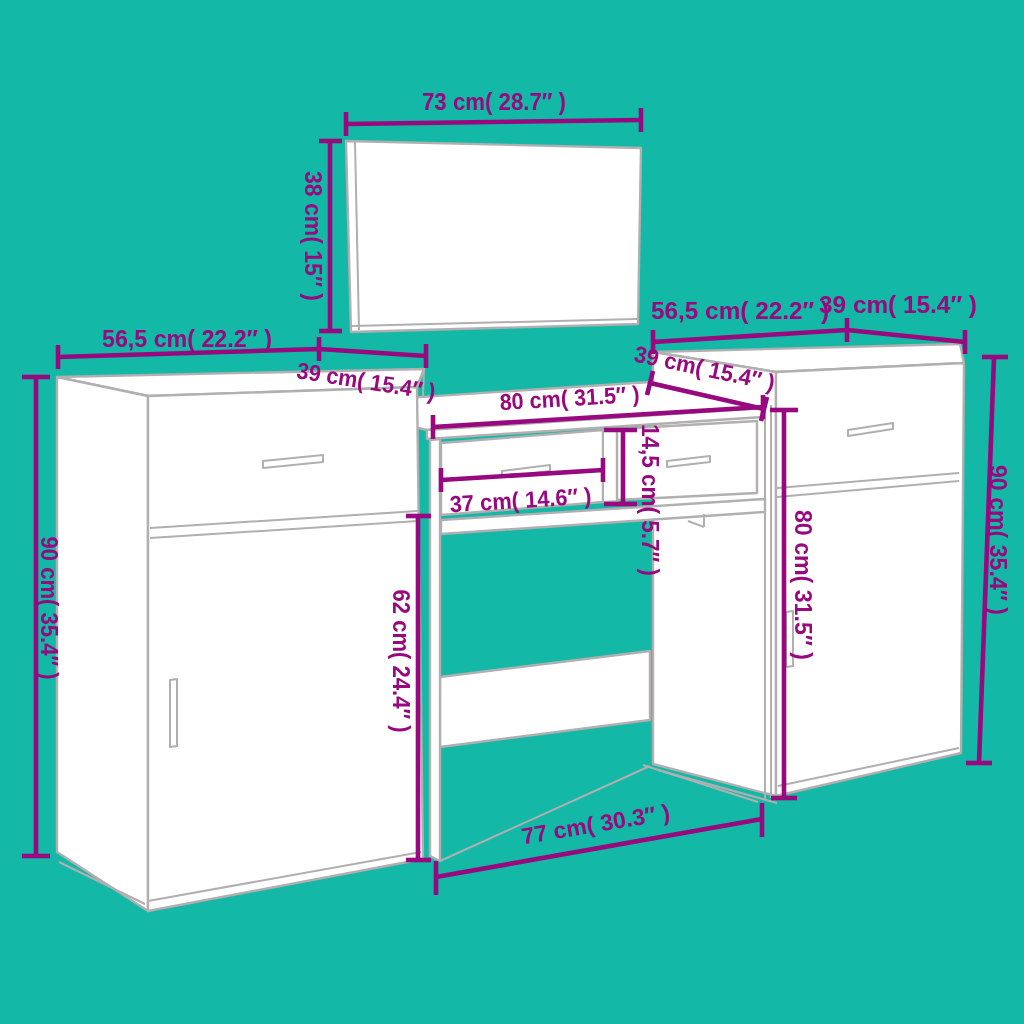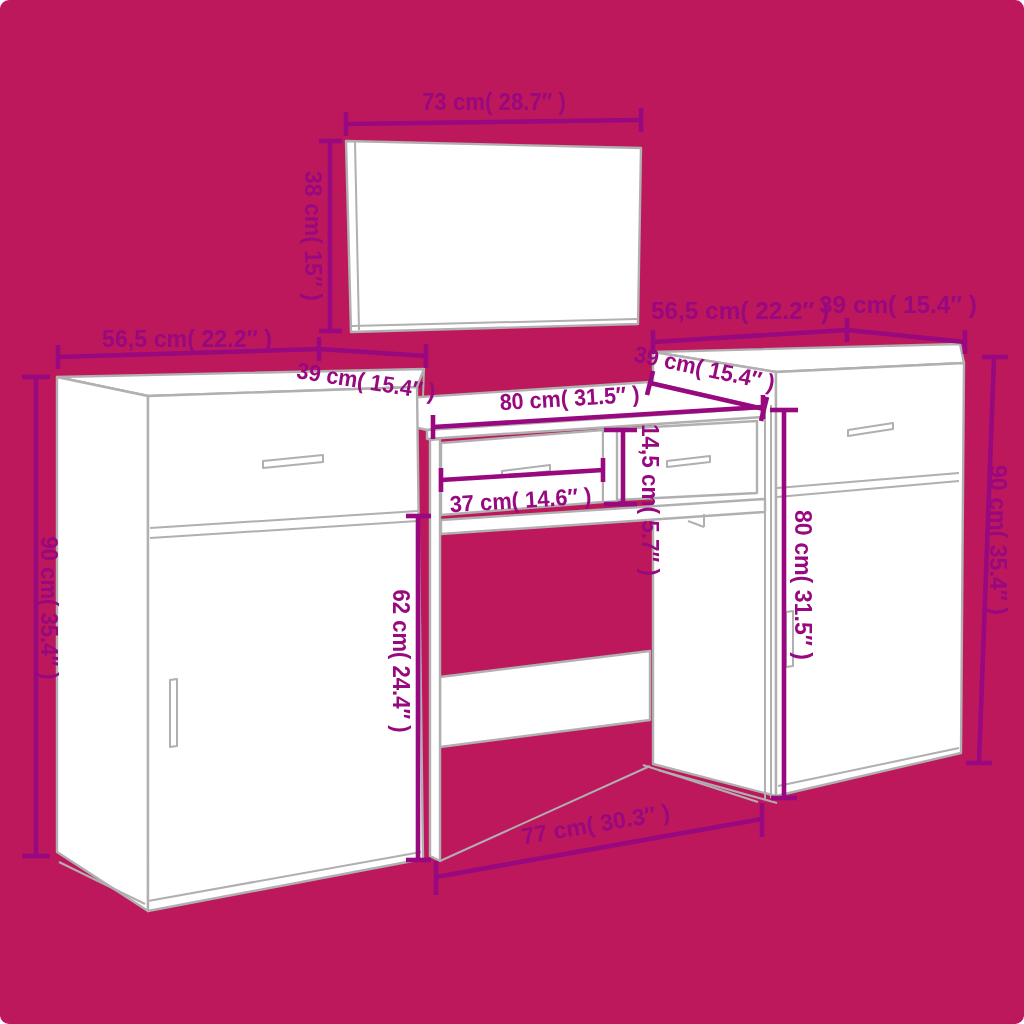--- a/index.html
+++ b/index.html
@@ -7,22 +7,21 @@
     padding: 0;
     background: #ffffff;
     width: 1024px;
     height: 1024px;
     overflow: hidden;
   }
   .stage {
     position: relative;
     width: 1024px;
     height: 1024px;
-    background: #be185d;
-    border-radius: 9px;
+    background: #14b8a6;
   }
   svg {
     display: block;
   }
   .furn {
     stroke: #b1afb0;
     stroke-width: 2.4;
     fill: none;
     stroke-linejoin: round;
   }

